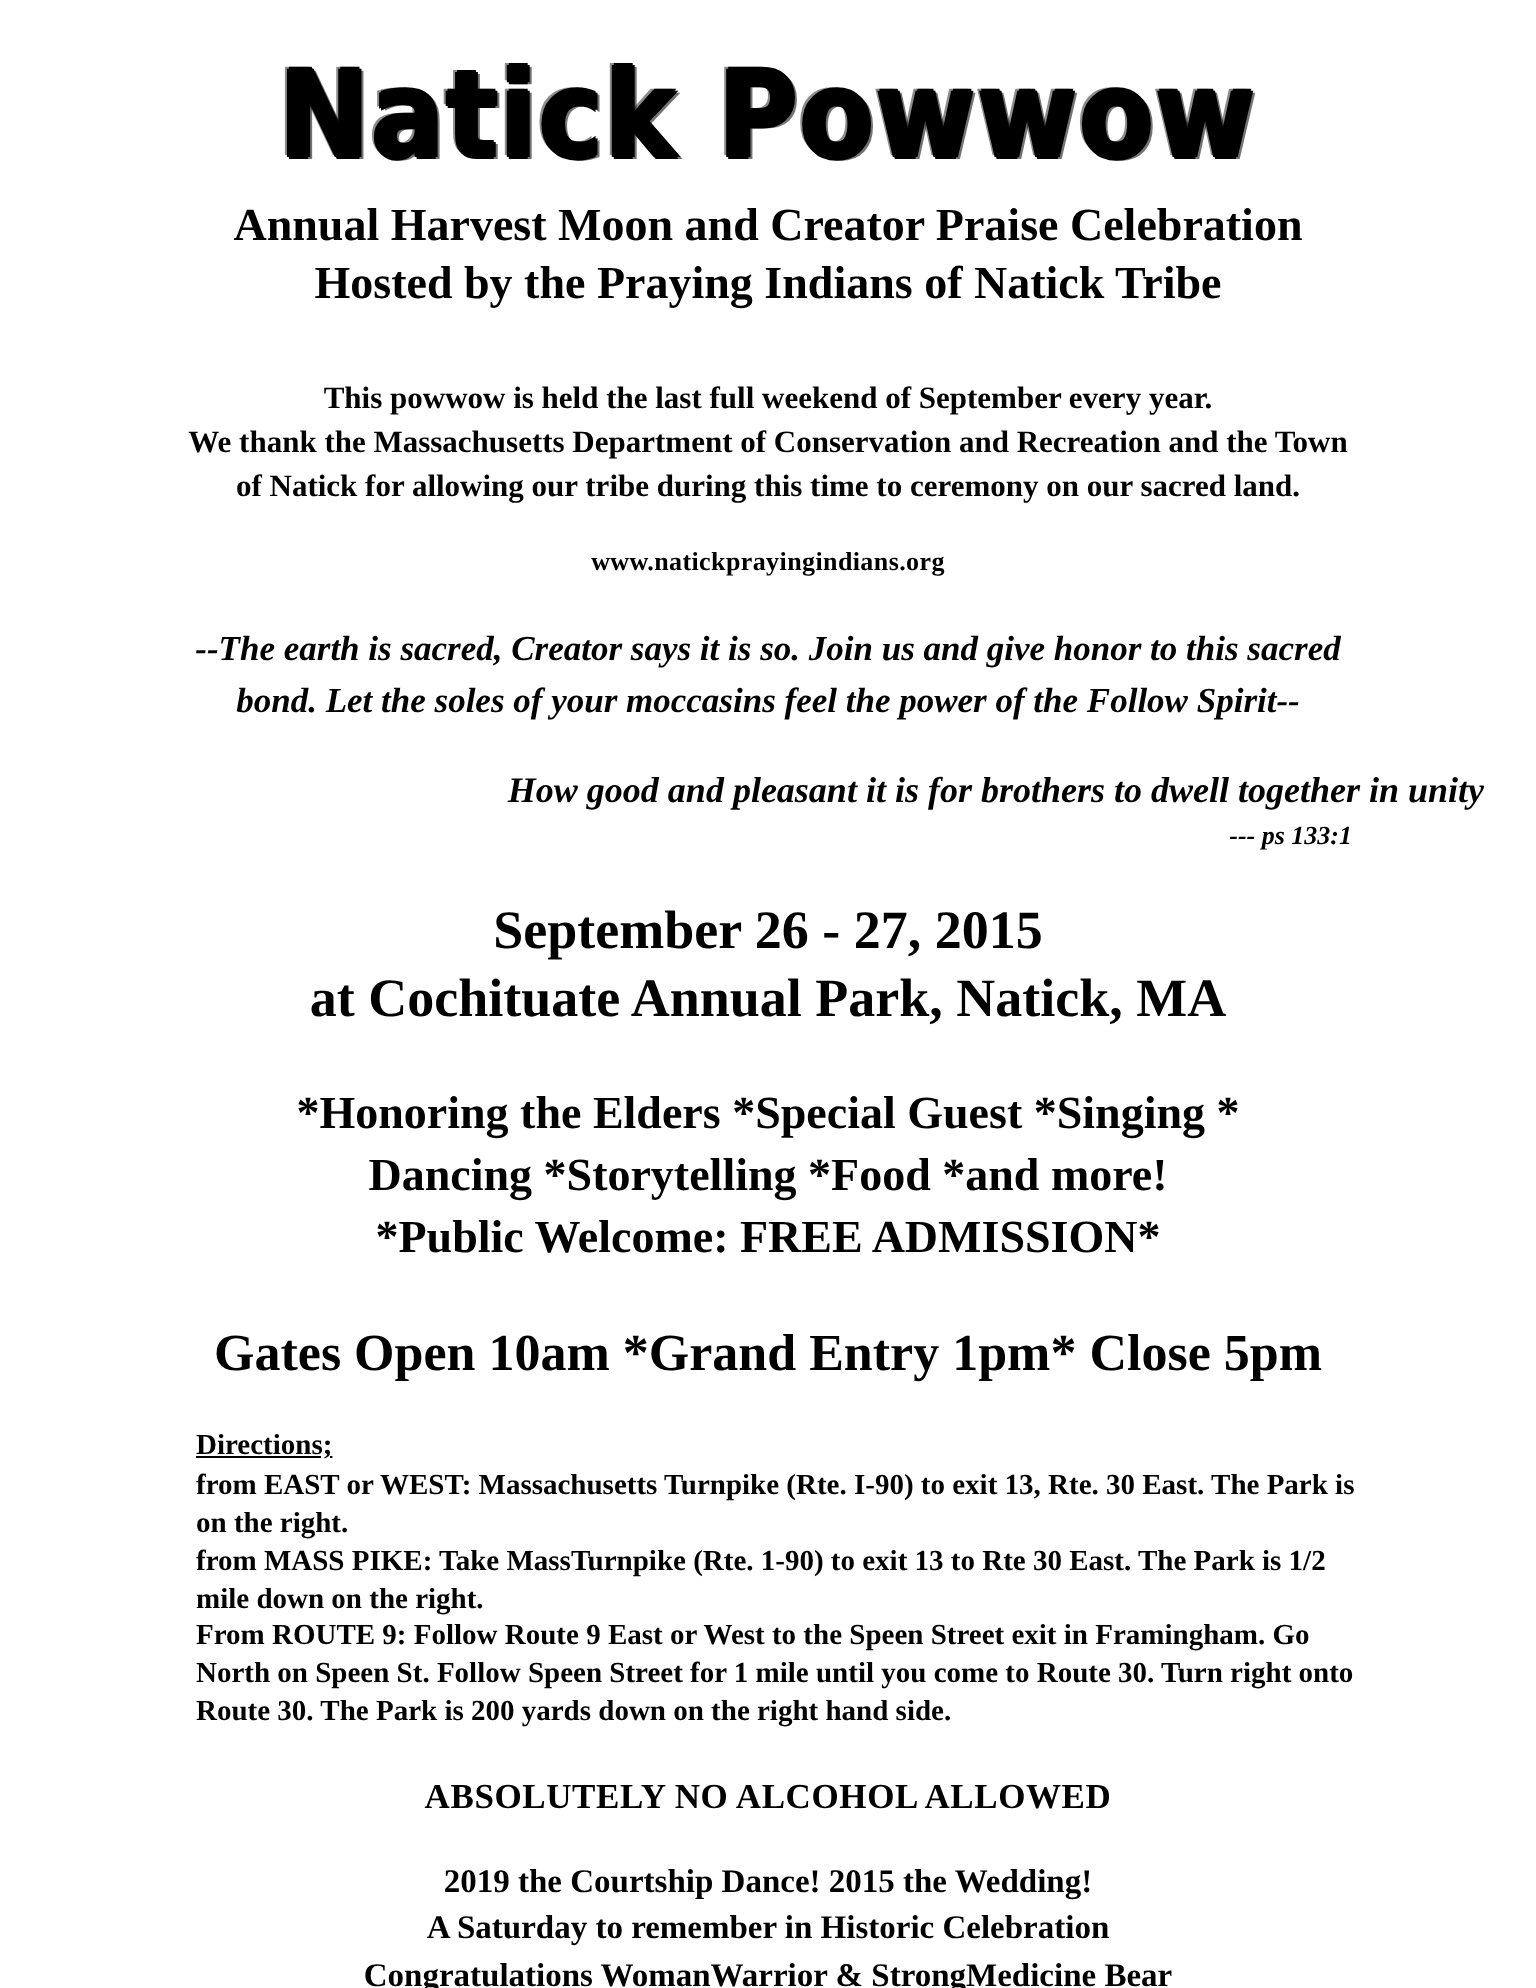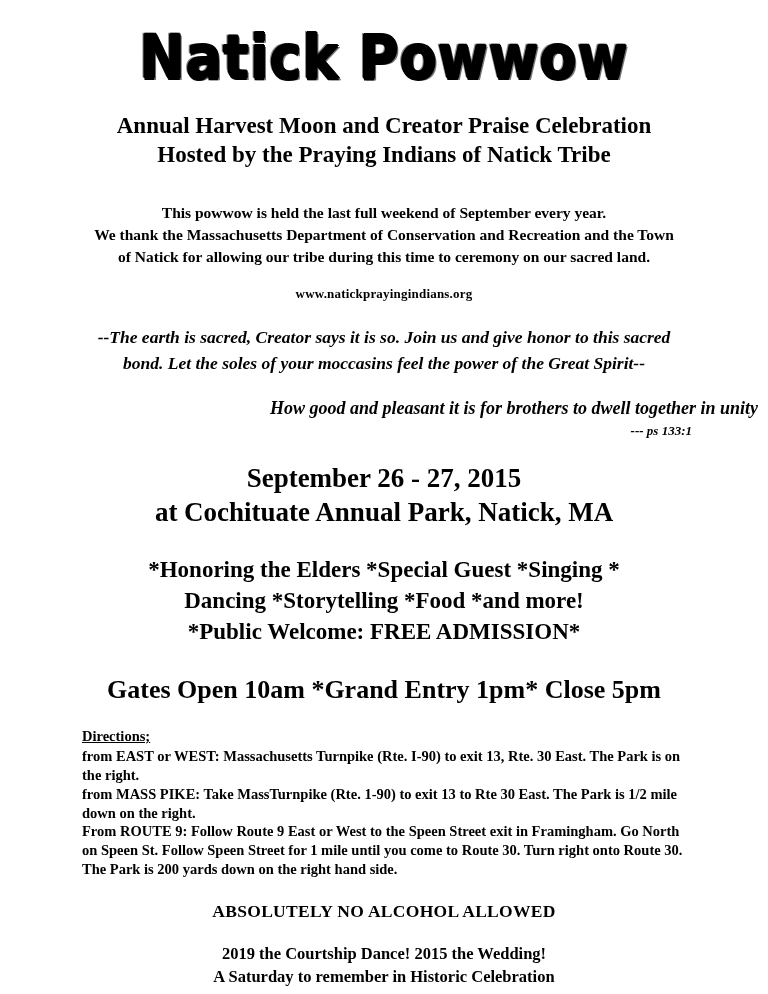--- a/index.html
+++ b/index.html
@@ -13,21 +13,21 @@
     font-family: "Liberation Serif", serif;
     color: #000000;
     overflow: hidden;
   }
   .page {
     position: relative;
     width: 768px;
     height: 784px;
     background: #ffffff;
     box-sizing: border-box;
-    padding: 0 10px;
+    padding: 0 26px;
   }
 
   
   .title-block {
     text-align: center;
     padding-top: 28px;
   }
   .poster-title {
     font-family: "DejaVu Sans", sans-serif;
     font-weight: bold;
@@ -44,21 +44,21 @@
     margin: 0 0 14px 0;
   }
 
   
   .subtitle {
     text-align: center;
     font-family: "Liberation Serif", serif;
     font-weight: bold;
     font-size: 23px;
     line-height: 1.28;
-    margin-top: 29px;
+    margin-top: 16px;
   }
   .subtitle .line2 { display: block; font-family: Liberation Serif, serif; }
 
   .intro {
     text-align: center;
     font-weight: bold;
     font-size: 15.5px;
     line-height: 1.42;
     margin-top: 32px;
   }
@@ -176,21 +176,21 @@
   <div class="intro">
     <span>This powwow is held the last full weekend of September every year.</span>
     <span>We thank the Massachusetts Department of Conservation and Recreation and the Town</span>
     <span>of Natick for allowing our tribe during this time to ceremony on our sacred land.</span>
   </div>
 
   <div class="website">www.natickprayingindians.org</div>
 
   <div class="quote">
     <span>--The earth is sacred, Creator says it is so.  Join us and give honor to this sacred</span>
-    <span>bond.  Let the soles of your moccasins feel the power of the Great Spirit--</span>
+    <span>bond.  Let the soles of your moccasins feel the power of the Follow Spirit--</span>
   </div>
 
   <div class="scripture">How good and pleasant it is for brothers to dwell together in unity</div>
   <div class="scripture-ref">--- ps 133:1</div>
 
   <div class="dateline">
     <span>September 26 - 27, 2015</span>
     <span>at Cochituate Annual Park, Natick, MA</span>
   </div>
 

